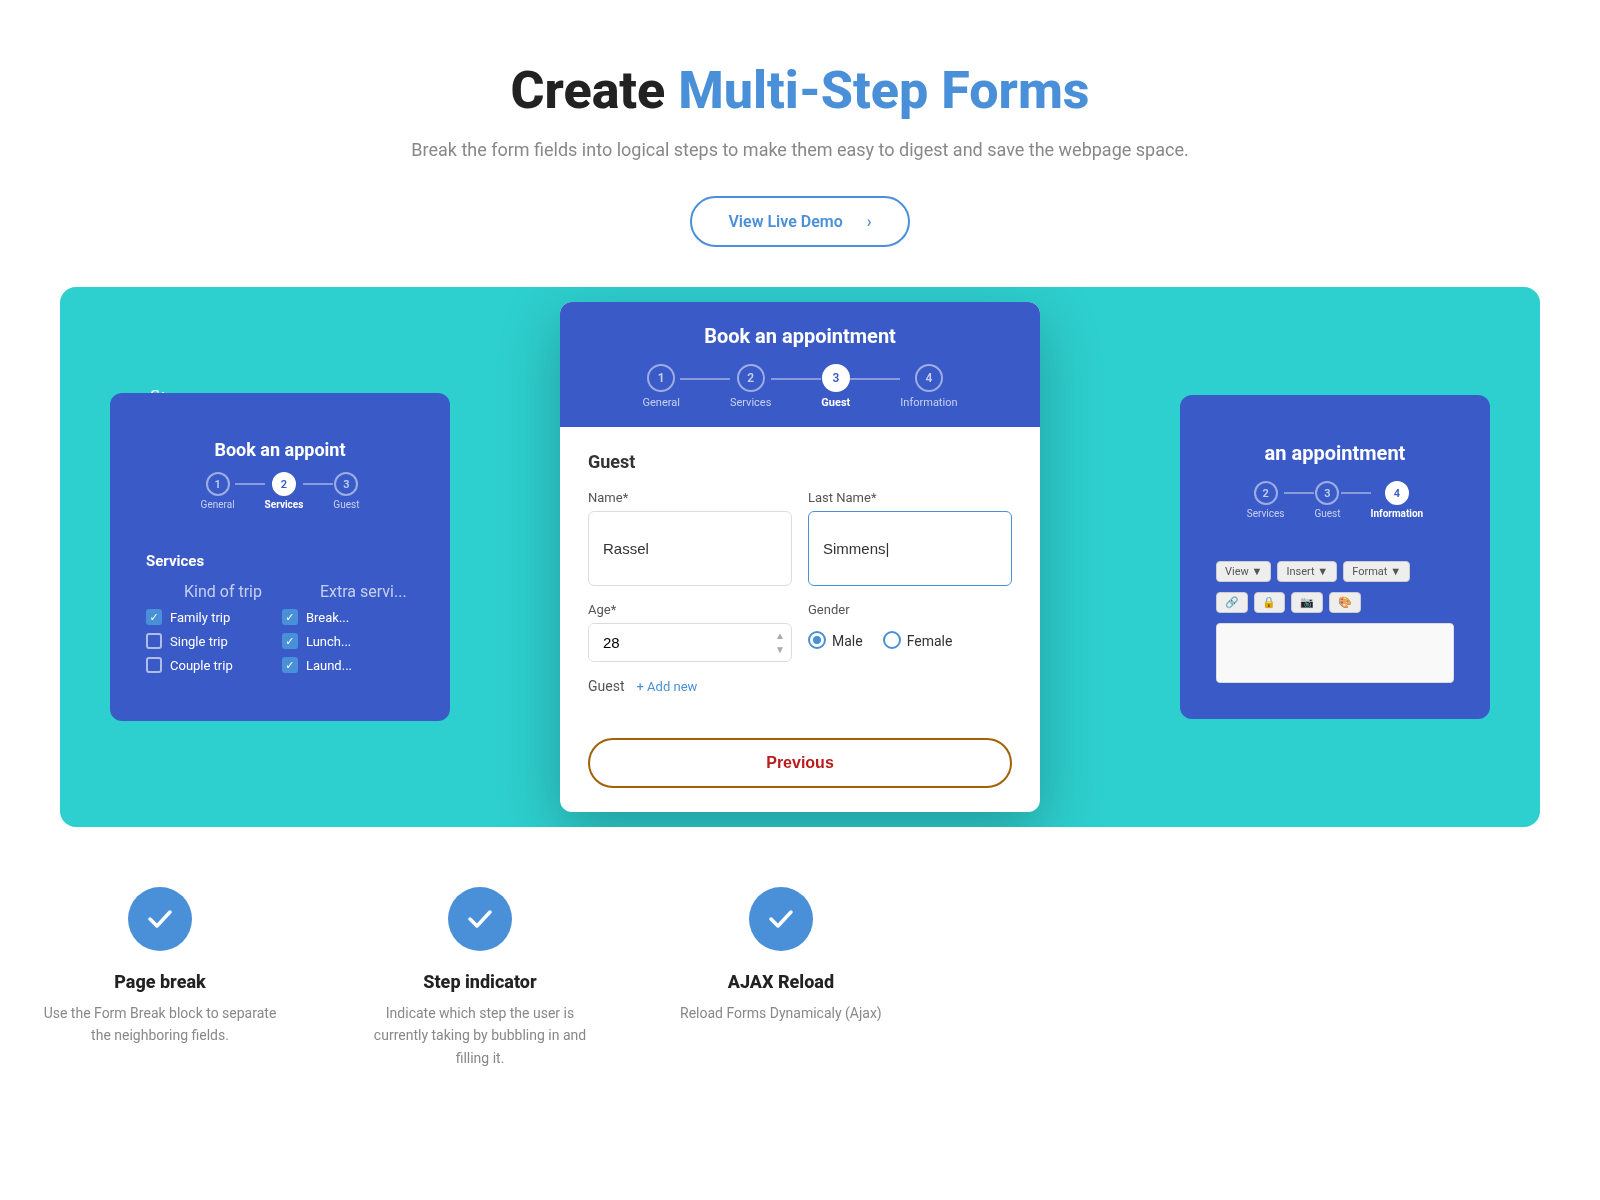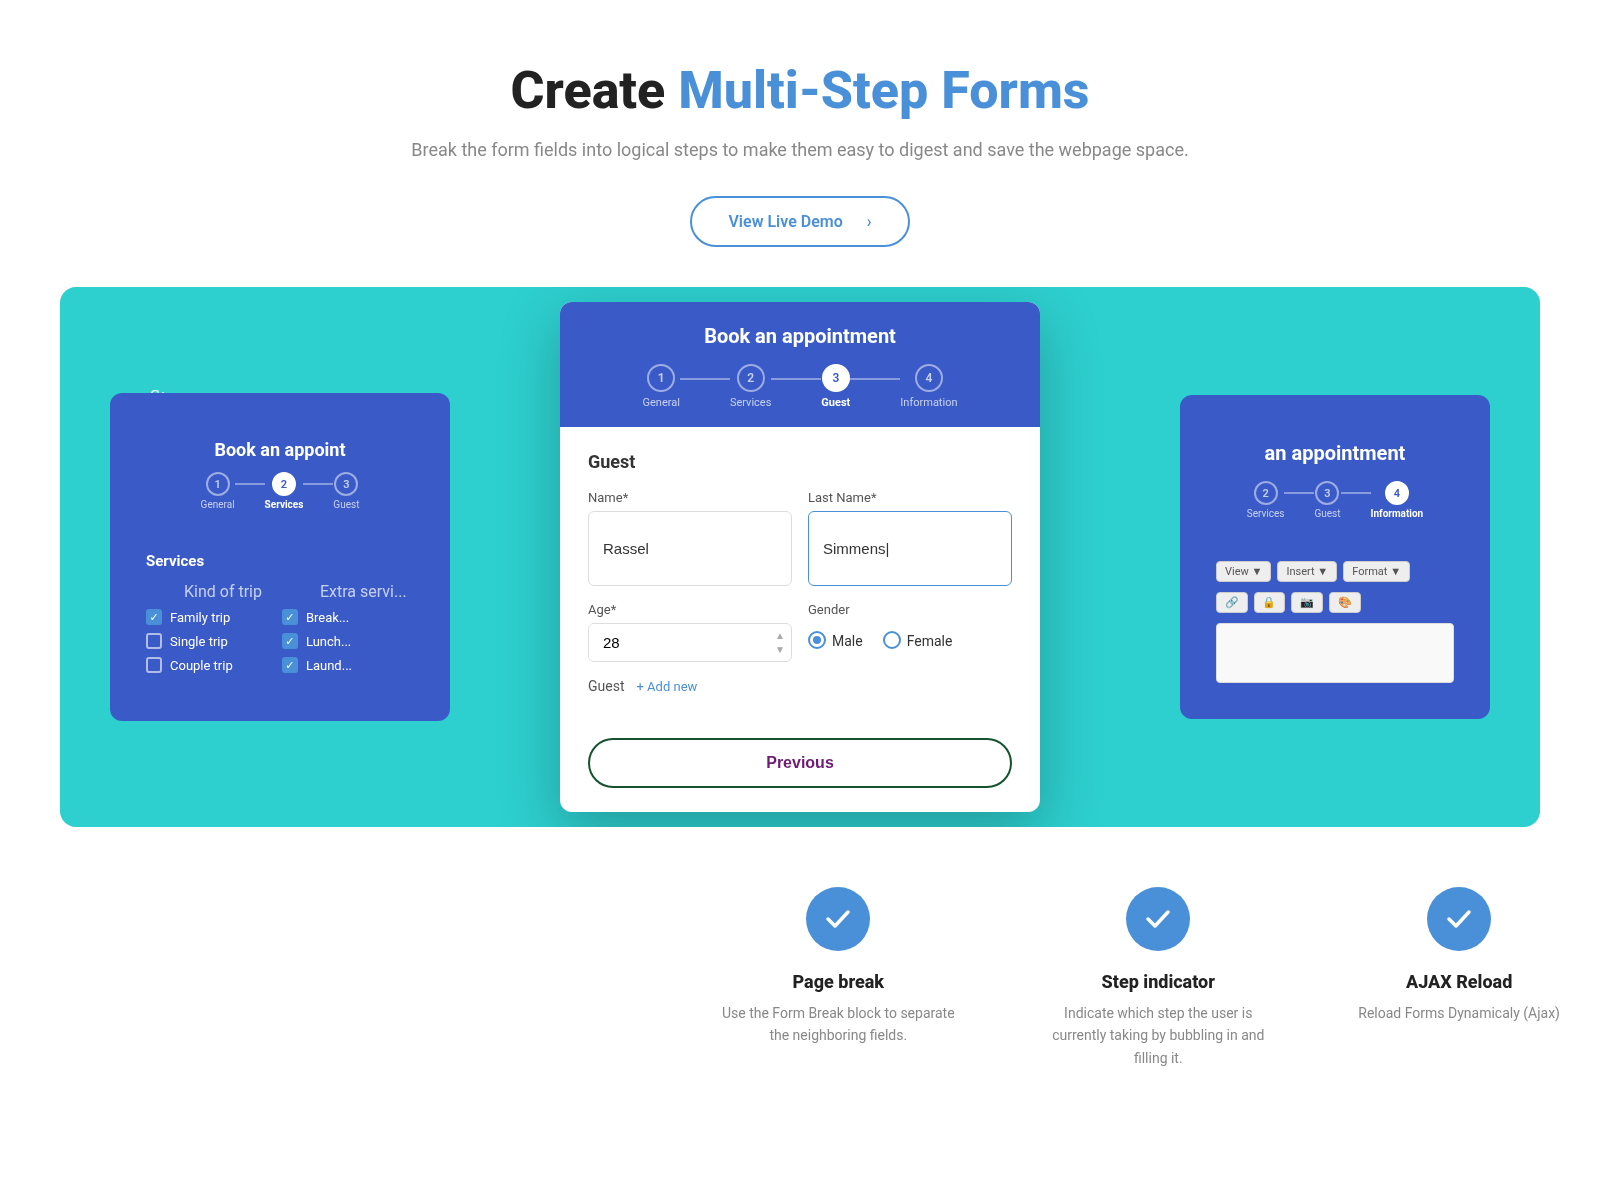--- a/index.html
+++ b/index.html
@@ -274,24 +274,24 @@
 
     
     .card-footer {
       display: flex;
       gap: 16px;
       padding: 0 28px 24px;
     }
     .btn-prev {
       flex: 1;
       padding: 14px;
-      border: 2px solid #14532d;
+      border: 2px solid #a16207;
       border-radius: 50px;
       background: #fff;
-      color: #701a75;
+      color: #b91c1c;
       font-size: 16px;
       font-weight: 600;
       cursor: pointer;
     }
     .btn-next {
       flex: 1;
       padding: 14px;
       border: none;
       border-radius: 50px;
       background: #3a5bc7;
@@ -397,21 +397,21 @@
       background: #f9f9f9;
       border: 1px solid #ddd;
       border-radius: 4px;
       height: 60px;
       padding: 8px;
     }
 
     
     .features-section {
       display: flex;
-      justify-content: flex-end;
+      justify-content: flex-start;
       gap: 80px;
       padding: 60px 40px 40px;
     }
     .feature-item {
       text-align: center;
       max-width: 240px;
     }
     .feature-icon {
       width: 64px;
       height: 64px;

